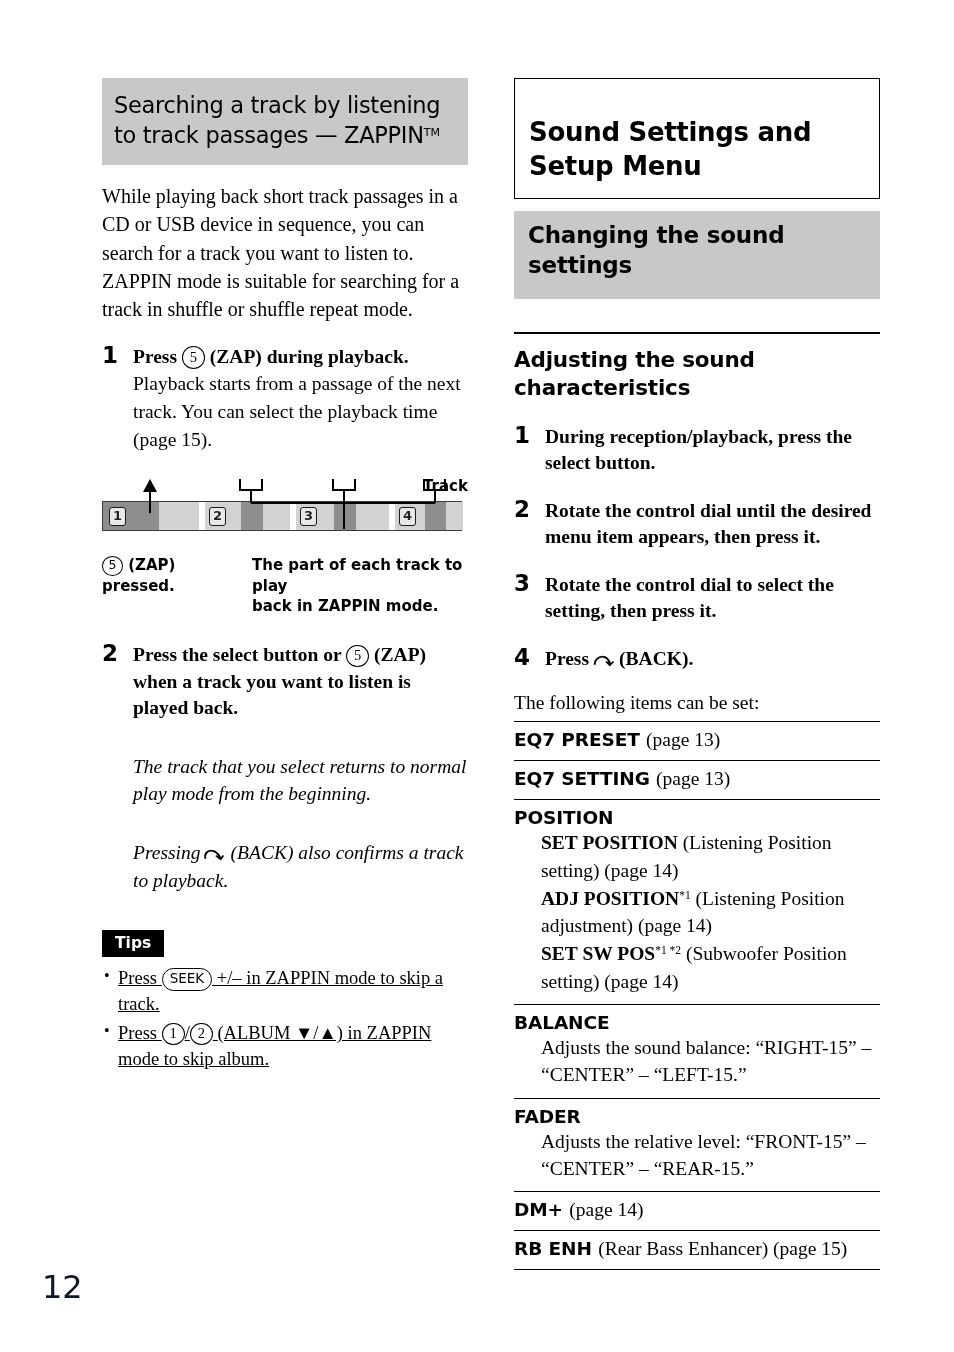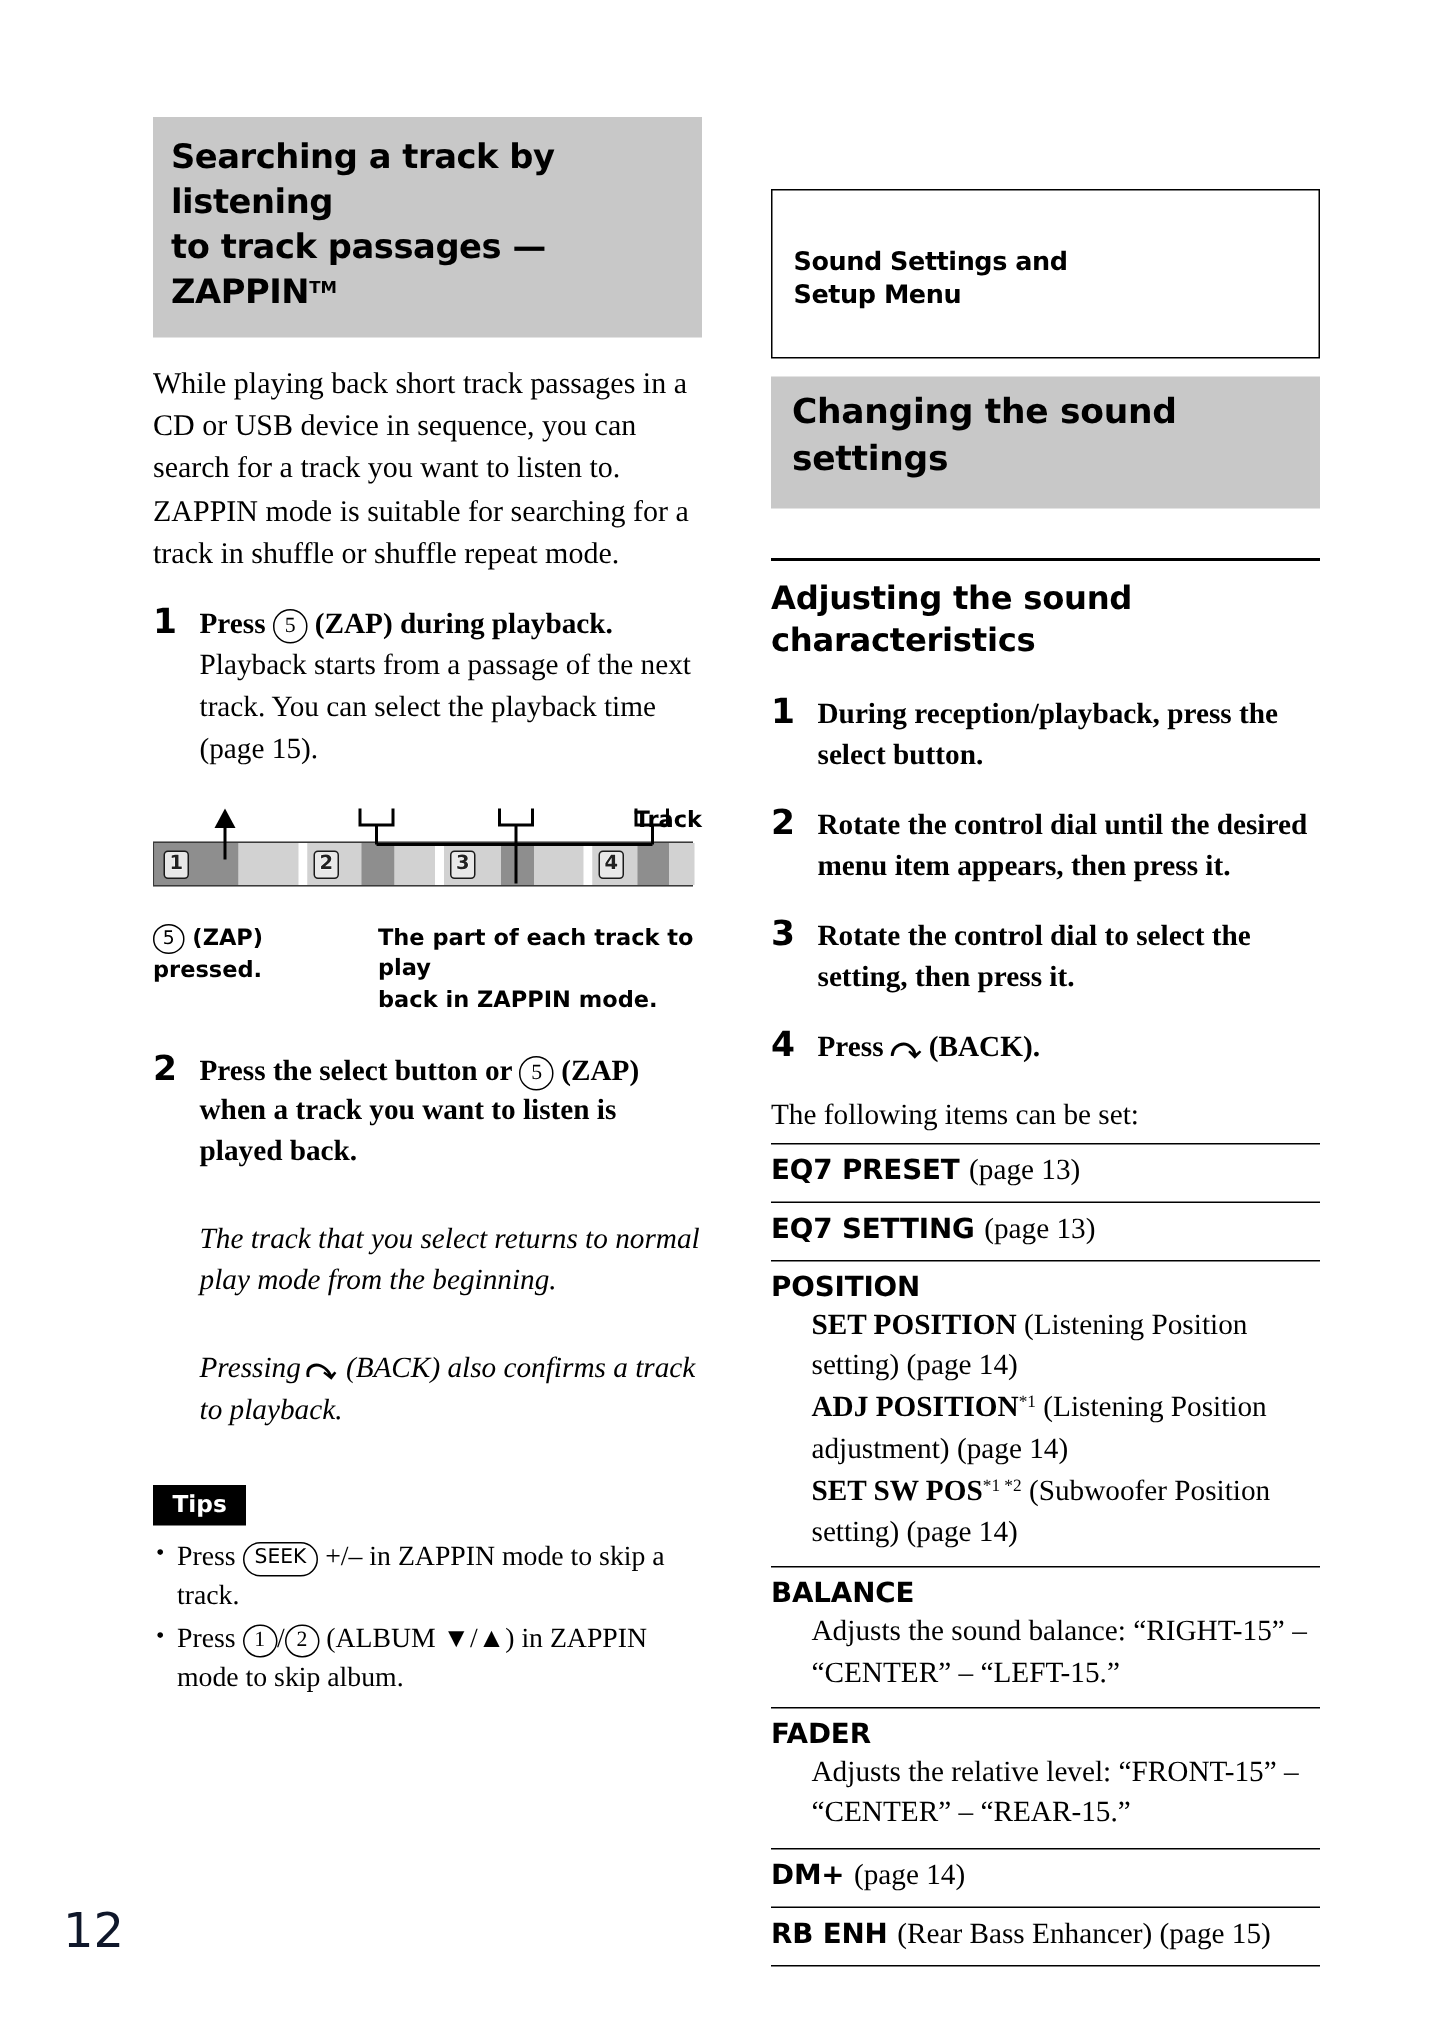--- a/index.html
+++ b/index.html
@@ -32,21 +32,21 @@
     left: 514px;
     top: 78px;
     width: 366px;
   }
 
   
   .gray-head {
     background: #c8c8c8;
     padding: 13px 12px 14px 12px;
     font-family: "DejaVu Sans", sans-serif;
-    font-weight: bold;
+    font-weight: normal;
     font-size: 22.5px;
     line-height: 1.33;
     letter-spacing: -0.3px;
   }
   .gray-head sup {
     font-size: 11px;
     vertical-align: 7px;
     letter-spacing: 0;
   }
 
@@ -183,20 +183,21 @@
     font-family: "DejaVu Sans", sans-serif;
     font-weight: bold;
     font-size: 15.5px;
     padding: 4px 13px 5px 13px;
     margin-top: 36px;
   }
   ul.tips {
     list-style: none;
     margin: 9px 0 10px 0;
     padding: 0;
+    text-decoration: underline;
   }
   ul.tips li {
     position: relative;
     padding-left: 16px;
     font-size: 18.5px;
     line-height: 1.4;
     margin-top: 3px;
   }
   ul.tips li::before {
     content: "\2022";
@@ -218,24 +219,23 @@
 
   
   .chapter-box {
     border: 1.6px solid #000000;
     box-sizing: border-box;
     width: 366px;
     min-height: 113px;
     padding: 37px 14px 14px 14px;
     font-family: "DejaVu Sans", sans-serif;
     font-weight: bold;
-    font-size: 17px;
+    font-size: 26px;
     line-height: 1.3;
     letter-spacing: -0.3px;
-    margin-top: 48px;
   }
   .gray-band {
     background: #c8c8c8;
     margin-top: 12px;
     padding: 9px 14px 18px 14px;
     font-family: "DejaVu Sans", sans-serif;
     font-weight: bold;
     font-size: 23px;
     line-height: 1.33;
     letter-spacing: -0.2px;

